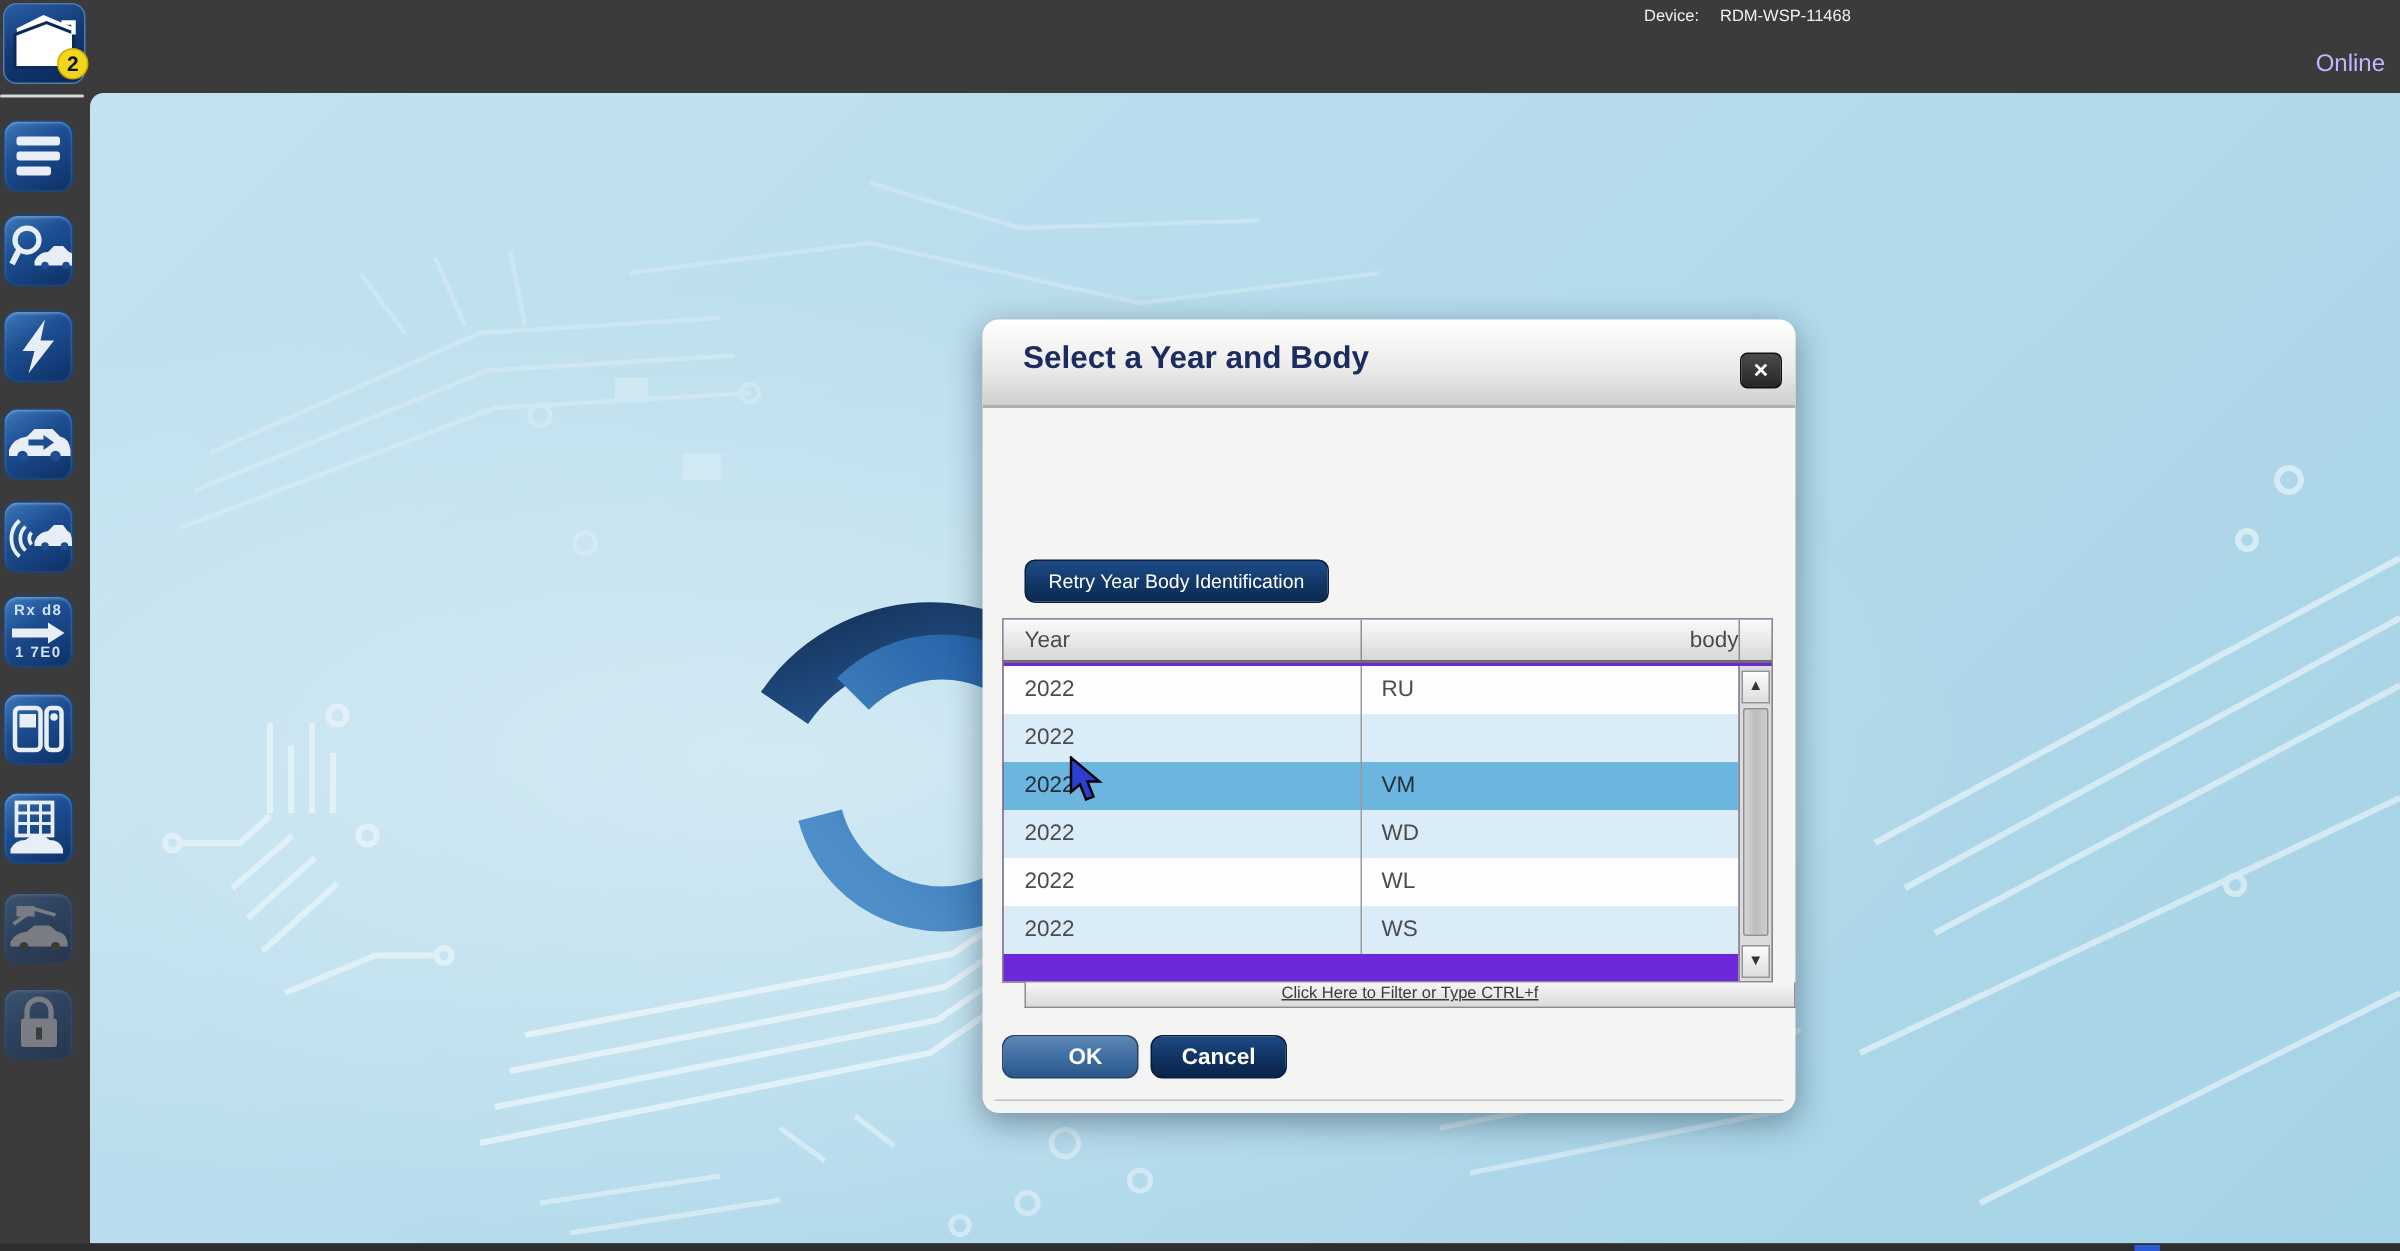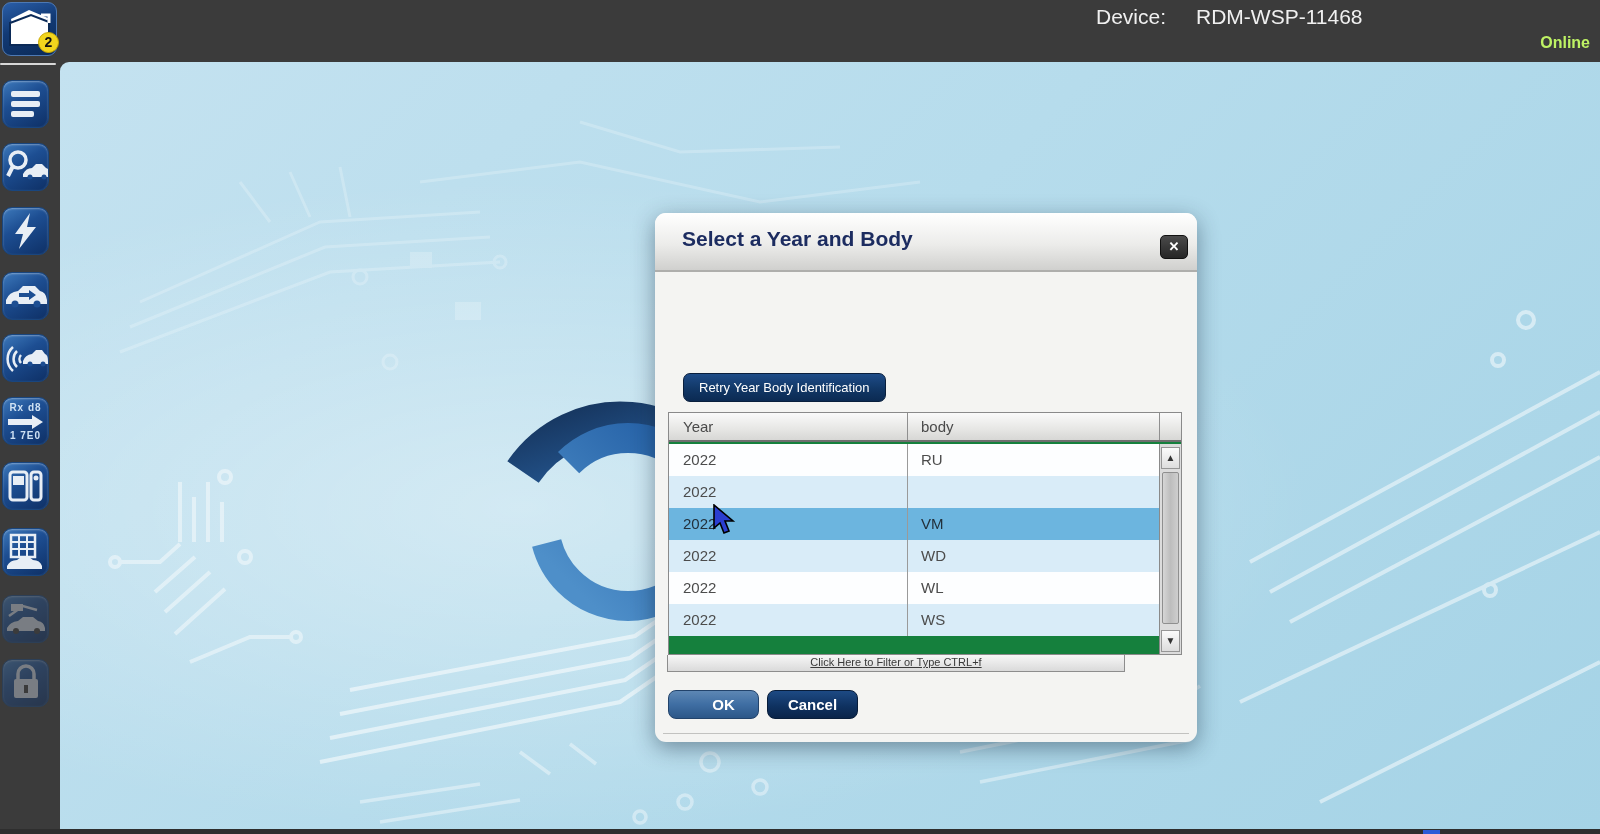--- a/index.html
+++ b/index.html
@@ -7,22 +7,22 @@
               font-family:"Liberation Sans", sans-serif; }
 
   
   #topbar { position:absolute; left:0; top:0; width:1600px; height:62px; background:#3b3b3b; z-index:30; }
   #msg-btn { position:absolute; left:2px; top:2px; width:55px; height:54px; border-radius:9px;
              background:linear-gradient(160deg,#2a5ea8 0%,#123a75 45%,#0b2a57 100%);
              border:1px solid #4d79b4; cursor:pointer; }
   #msg-badge { position:absolute; right:-3px; bottom:2px; width:21px; height:21px; border-radius:50%;
                background:#f2d51d; border:1px solid #caa900; color:#111; font-weight:bold;
                font-size:14px; line-height:19px; text-align:center; }
-  #device-row { position:absolute; left:1096px; top:5px; color:#f0f0f0; font-size:21px; display:flex; gap:30px; }
-  #online-label { position:absolute; right:10px; top:34px; color:#bef264; font-size:16px;font-weight:bold; }
+  #device-row { position:absolute; left:1096px; top:5px; color:#f0f0f0; font-size:11px; display:flex; gap:14px; }
+  #online-label { position:absolute; right:10px; top:34px; color:#c4b5fd; font-size:16px; }
 
   
   #sidebar { position:absolute; left:0; top:62px; width:60px; height:767px; background:#3b3b3b; z-index:25; }
   #sidebar-divider { position:absolute; left:0; top:1px; width:56px; height:2px; background:#e9e9e9; border-radius:2px; opacity:.9; }
   .side-btn { position:absolute; left:2px; width:47px; height:48px; border-radius:10px;
               background:linear-gradient(150deg,#3d79bb 0%,#1d4e92 40%,#0e3066 100%);
               border:1px solid #19467f; box-shadow:inset 0 1px 2px rgba(255,255,255,.35); cursor:pointer; }
   .side-btn.dim { opacity:.42; cursor:default; }
   .side-btn svg { position:absolute; left:0; top:0; }
   .busmono { position:absolute; width:100%; text-align:center; color:#cfe2f4; font-size:10px; font-weight:bold; letter-spacing:1px; }
@@ -52,46 +52,46 @@
   #dialog-close { position:absolute; left:505px; top:22px; width:28px; height:24px; border-radius:5px;
                   background:linear-gradient(#4a4a4a,#262626); border:1px solid #111;
                   color:#fff; font-size:13px; font-weight:bold; text-align:center; line-height:22px; cursor:pointer; }
   #dialog-message { position:absolute; left:15px; top:72px; width:512px; font-size:17px; line-height:24px; color:#57585a; }
   #retry-btn { position:absolute; left:28px; top:160px; height:29px; padding:0 15px; border-radius:7px;
                background:linear-gradient(#1e4c88 0%,#113766 55%,#0b2a52 100%);
                border:1px solid #091f3d; color:#fff; font-size:13px; line-height:27px; cursor:pointer; }
 
   
   #yb-table { position:absolute; left:13px; top:199px; width:514px; height:243px;
-              border:1px solid #8a8a8a; background:#15803d; }
+              border:1px solid #8a8a8a; background:#6d28d9; }
   #yb-head { position:absolute; left:0; top:0; width:512px; height:29px; display:flex;
              background:linear-gradient(#fafafa 0%,#e8e8e6 55%,#d7d7d5 100%);
              border-bottom:2px solid #6e6e6e; font-size:15px; color:#4a4a4a; }
   .hcell { line-height:27px; }
   #hc1 { width:239px; padding-left:14px; border-right:1px solid #8f8f8f; }
-  #hc2 { width:252px; padding-left:13px; border-right:1px solid #8f8f8f; }
+  #hc2 { width:252px; padding-left:13px; border-right:1px solid #8f8f8f;text-align:right; }
   #yb-body { position:absolute; left:0; top:31px; width:490px; height:210px; overflow:hidden; }
   .trow { display:flex; height:32px; font-size:15px; color:#4c4c4c; background:#fdfeff; cursor:pointer; }
   .trow.alt { background:#d9ecf8; }
   .trow.selected { background:#6cb5df; color:#22303b; }
   .tc1 { width:239px; padding-left:14px; line-height:32px; border-right:1px solid #9a9a9a; }
   .tc2 { flex:1; padding-left:13px; line-height:32px; }
 
   
   #yb-scroll { position:absolute; right:0; top:31px; width:22px; height:210px;
                background:#dcdcdc; border-left:1px solid #8a8a8a; }
   .sc-btn { position:absolute; left:1px; width:19px; height:22px; background:linear-gradient(#fbfbfb,#dddddd);
             border:1px solid #969696; text-align:center; font-size:10px; line-height:20px; color:#333; cursor:pointer; }
   #sc-up { top:3px; }
   #sc-down { bottom:2px; }
   #sc-thumb { position:absolute; left:2px; top:28px; width:17px; height:152px; border-radius:2px;
               background:linear-gradient(90deg,#d6d6d6,#bdbdbd 50%,#cecece); border:1px solid #8f8f8f; cursor:grab; }
 
   
-  #filter-bar { position:absolute; left:12px; top:442px; width:458px; height:17px;
+  #filter-bar { position:absolute; left:28px; top:442px; width:514px; height:17px;
                 background:linear-gradient(#f7f7f7,#dadada); border:1px solid #8d8d8d; border-top:none;
                 text-align:center; font-size:11px; line-height:15px; color:#3a3a3a; cursor:pointer; }
   #filter-bar span { text-decoration:underline; }
 
   
   .dlg-btn { position:absolute; top:477px; width:91px; height:29px; border-radius:8px; color:#fff;
              font-size:15px; font-weight:bold; text-align:center; line-height:27px; cursor:pointer; }
   #ok-btn { left:13px; background:linear-gradient(#5d87b4 0%,#3f6ea3 50%,#2c5788 100%); border:1px solid #22436b;padding-left:20px; }
   #cancel-btn { left:112px; background:linear-gradient(#1d4a84 0%,#0f3261 55%,#0a2449 100%); border:1px solid #081d3a; }
   #dialog-footer-line { position:absolute; left:8px; top:520px; width:526px; height:1px; background:#c2c2c0; }

